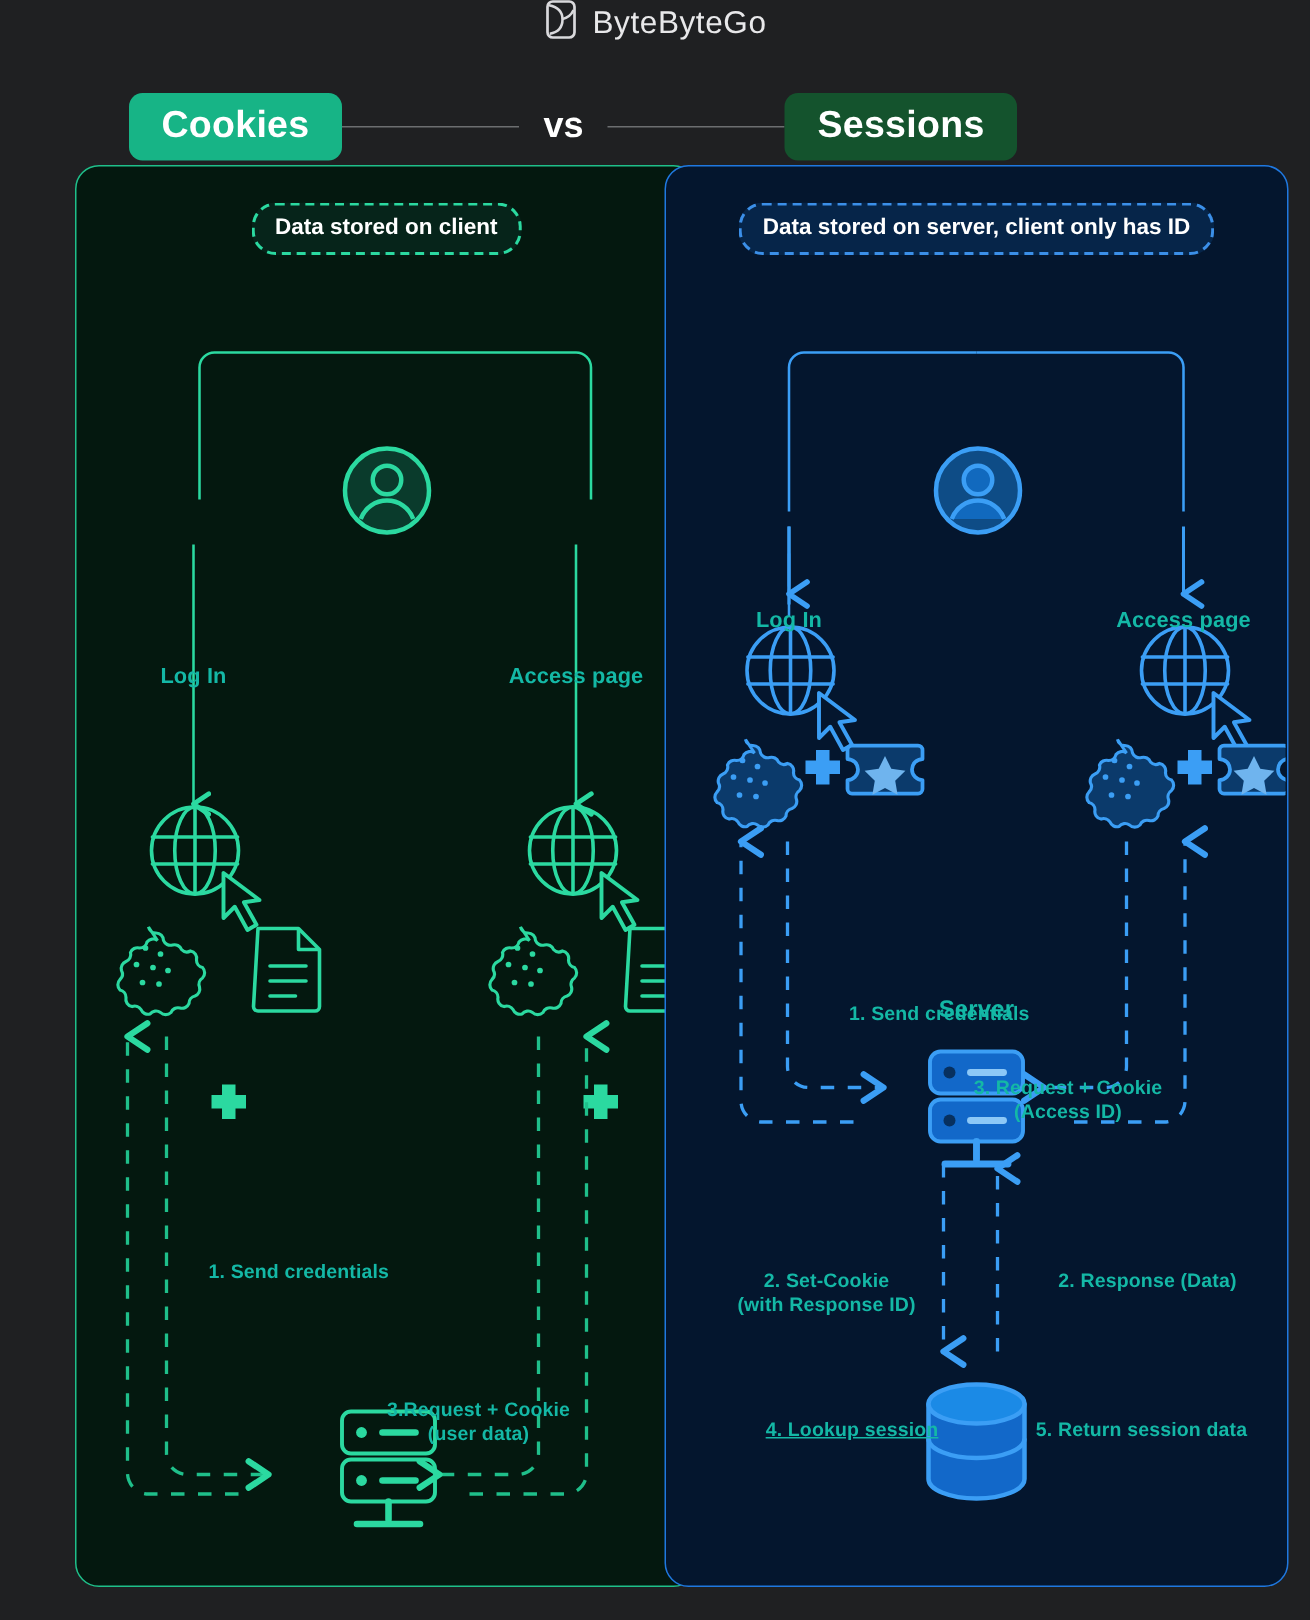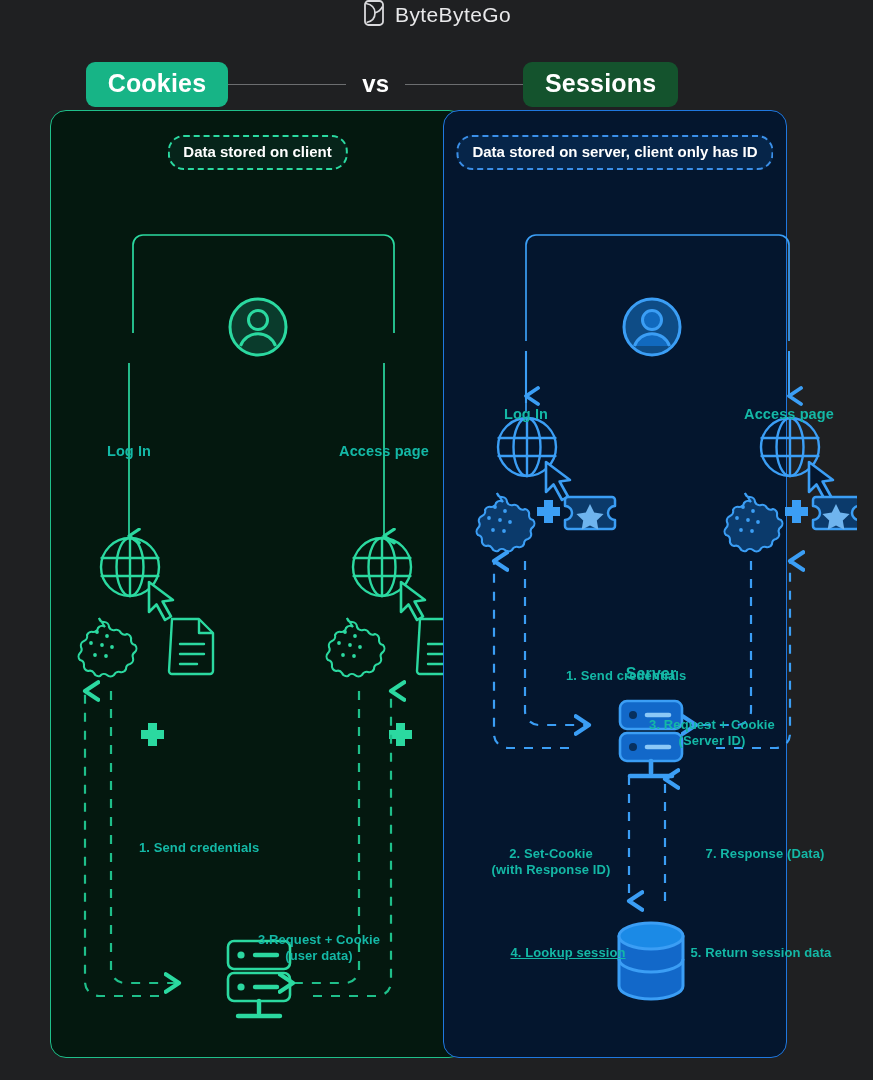--- a/index.html
+++ b/index.html
@@ -26,21 +26,21 @@
   }
   .pill.green{ background:#17B486; }
   .pill.blue{ background:#14532d; }
   .vsline{ width:118px; height:1px; background:#6c6e70; }
   .vsword{ font-size:24px; font-weight:700; color:#fff; padding:0 16px; }
 
   .panel{
     position:absolute; top:110px; height:948px; border-radius:16px;
   }
   .panel.left{ left:14px; width:415px; background:#04180F; border:1.5px solid #1FBF8A;margin-left:36px; }
-  .panel.right{ left:443px; width:344px; background:#04162E; border:1.5px solid #1F78E0; }
+  .panel.right{ left:443px; width:416px; background:#04162E; border:1.5px solid #1F78E0; }
 
   .subpill{
     position:absolute; top:24px; left:50%; transform:translateX(-50%);
     white-space:nowrap; font-size:15px; font-weight:700;
     padding:6px 14px 8px; border-radius:16px; color:#fff;
   }
   .subpill.green{ border:2px dashed #2BD9A0; background:#06241A; }
   .subpill.blue{ border:2px dashed #3B8FE8; background:#062549; }
 
   .svgwrap{ position:absolute; inset:0; }
@@ -322,23 +322,23 @@
       <circle cx="31" cy="24" r="9.5" fill="#1169BE" stroke="#3B9EF5" stroke-width="3"></circle>
       <path d="M13.5 50 a18.6 18.6 0 0 1 35 0" fill="#1169BE" stroke="#3B9EF5" stroke-width="3"></path>
     </svg>
   </span>
 
   <div class="lbl c" style="left:82px;top:295px;">Log In</div>
   <div class="lbl c" style="left:345px;top:295px;">Access page</div>
 
   <div class="lbl sm" style="left:122px;top:557px;">1. Send credentials</div>
   <div class="lbl sm c" style="left:268px;top:606px;">
-    <span>3. Request + Cookie</span><br><span>(Server ID)</span>
+    <span>3. Request + Cookie</span><br><span>(Access ID)</span>
   </div>
   <div class="lbl big c" style="left:207px;top:553px;">Server</div>
   <div class="lbl sm c" style="left:107px;top:735px;">
     <span>2. Set-Cookie</span><br><span>(with Response ID)</span>
   </div>
-  <div class="lbl sm c" style="left:321px;top:735px;">7. Response (Data)</div>
+  <div class="lbl sm c" style="left:321px;top:735px;">2. Response (Data)</div>
   <div class="lbl sm c" style="left:124px;top:834px;text-decoration:underline;">4. Lookup session</div>
   <div class="lbl sm c" style="left:317px;top:834px;">5. Return session data</div>
 
 </div>
 
 </body></html>

